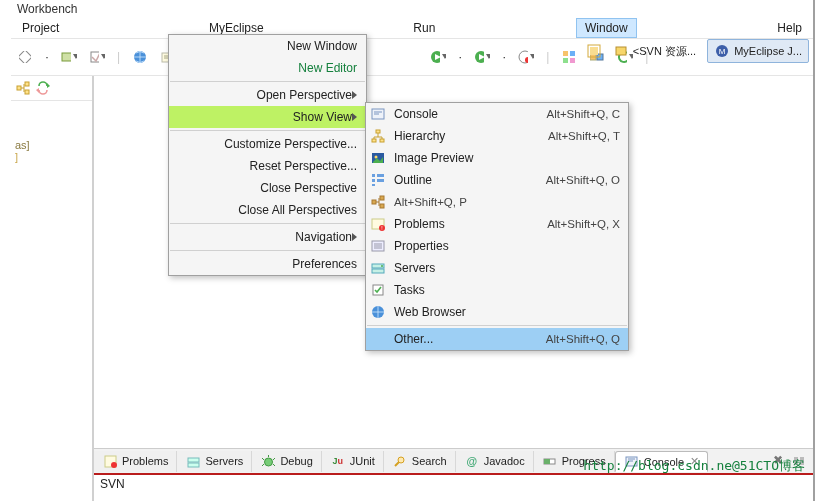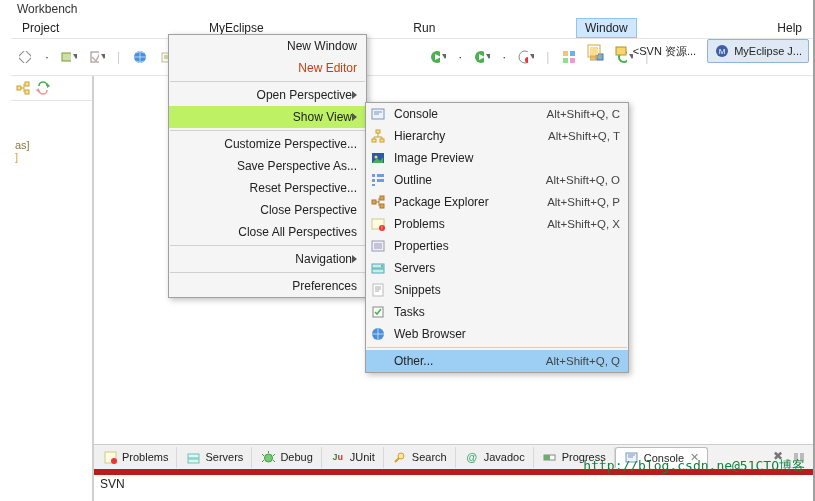--- a/index.html
+++ b/index.html
@@ -152,21 +152,21 @@
     border: 1px solid #bbb;
     border-bottom: 1px solid #fff;
     margin-top: 1px;
     border-radius: 3px 3px 0 0;
   }
   .btab .close {
     color: #888;
     margin-left: 2px;
   }
   .bottom-content {
-    border-top: 6px solid #b91c1c;
+    border-top: 2px solid #b91c1c;
     background: #fff;
     height: 22px;
     padding: 2px 6px;
     font-size: 12px;
   }
   .watermark {
     position: absolute;
     right: 8px;
     bottom: 26px;
     color: #15803d;
@@ -184,21 +184,21 @@
   }
   .dd-item {
     display: flex;
     align-items: center;
     justify-content: flex-end;
     padding: 4px 22px 4px 28px;
     min-width: 160px;
     font-size: 12px;
     position: relative;
   }
-  .dd-item.disabled { color: #c2410c; }
+  .dd-item.disabled { color: #15803d; }
   .dd-item.highlight {
     background: #bef264;
   }
   .dd-sep {
     height: 1px;
     background: #d0d0d0;
     margin: 2px 1px;
   }
   .arrow {
     width: 0;
@@ -565,21 +565,20 @@
           </div>
         <div class="sub-item">
             <span class="mini-icon">
               <svg width="14" height="14">
                 <rect x="1" y="5" width="4" height="4" fill="#d8a850" stroke="#a87830"></rect>
                 <rect x="9" y="1" width="4" height="4" fill="#d8a850" stroke="#a87830"></rect>
                 <rect x="9" y="9" width="4" height="4" fill="#d8a850" stroke="#a87830"></rect>
                 <path d="M5 7 H8 M8 3 V11" stroke="#a87830"></path>
               </svg>
             </span>
-            <span class="sub-label">Package Explorer</span>
             <span class="shortcut">Alt+Shift+Q, P</span>
           </div>
         <div class="sub-item">
             <span class="mini-icon">
               <svg width="14" height="14">
                 <rect x="1" y="2" width="12" height="10" fill="#fffbe0" stroke="#cc8"></rect>
                 <circle cx="11" cy="11" r="3" fill="#e33"></circle>
                 <text x="11" y="13" font-size="5" fill="#fff" text-anchor="middle">!</text>
               </svg>
             </span>
@@ -598,30 +597,20 @@
           </div>
         <div class="sub-item">
             <span class="mini-icon">
               <svg width="14" height="14">
                 <rect x="1" y="3" width="12" height="4" fill="#c6f0e6" stroke="#5ab"></rect>
                 <rect x="1" y="8" width="12" height="4" fill="#c6f0e6" stroke="#5ab"></rect>
                 <circle cx="11" cy="5" r="1" fill="#4caf50"></circle>
               </svg>
             </span>
             <span class="sub-label">Servers</span>
-            <span class="shortcut"></span>
-          </div>
-        <div class="sub-item">
-            <span class="mini-icon">
-              <svg width="14" height="14">
-                <rect x="2" y="1" width="10" height="12" fill="#fff" stroke="#bbb"></rect>
-                <path d="M4 4 H10 M4 6 H10 M4 8 H8" stroke="#aaa"></path>
-              </svg>
-            </span>
-            <span class="sub-label">Snippets</span>
             <span class="shortcut"></span>
           </div>
         <div class="sub-item">
             <span class="mini-icon">
               <svg width="14" height="14">
                 <rect x="2" y="2" width="10" height="10" fill="#fff" stroke="#888"></rect>
                 <path d="M4 7 L6 9 L10 4" stroke="#4caf50" stroke-width="1.6" fill="none"></path>
               </svg>
             </span>
             <span class="sub-label">Tasks</span>
@@ -643,23 +632,20 @@
             <span class="sub-label">Other...</span>
             <span class="shortcut">Alt+Shift+Q, Q</span>
           </div>
       </div>
     </div>
     <div class="dd-sep"></div>
     <div class="dd-item">
         <span>Customize Perspective...</span>
       </div>
     <div class="dd-item">
-        <span>Save Perspective As...</span>
-      </div>
-    <div class="dd-item">
         <span>Reset Perspective...</span>
       </div>
     <div class="dd-item">
         <span>Close Perspective</span>
       </div>
     <div class="dd-item">
         <span>Close All Perspectives</span>
       </div>
     <div class="dd-sep"></div>
     <div class="dd-item">

